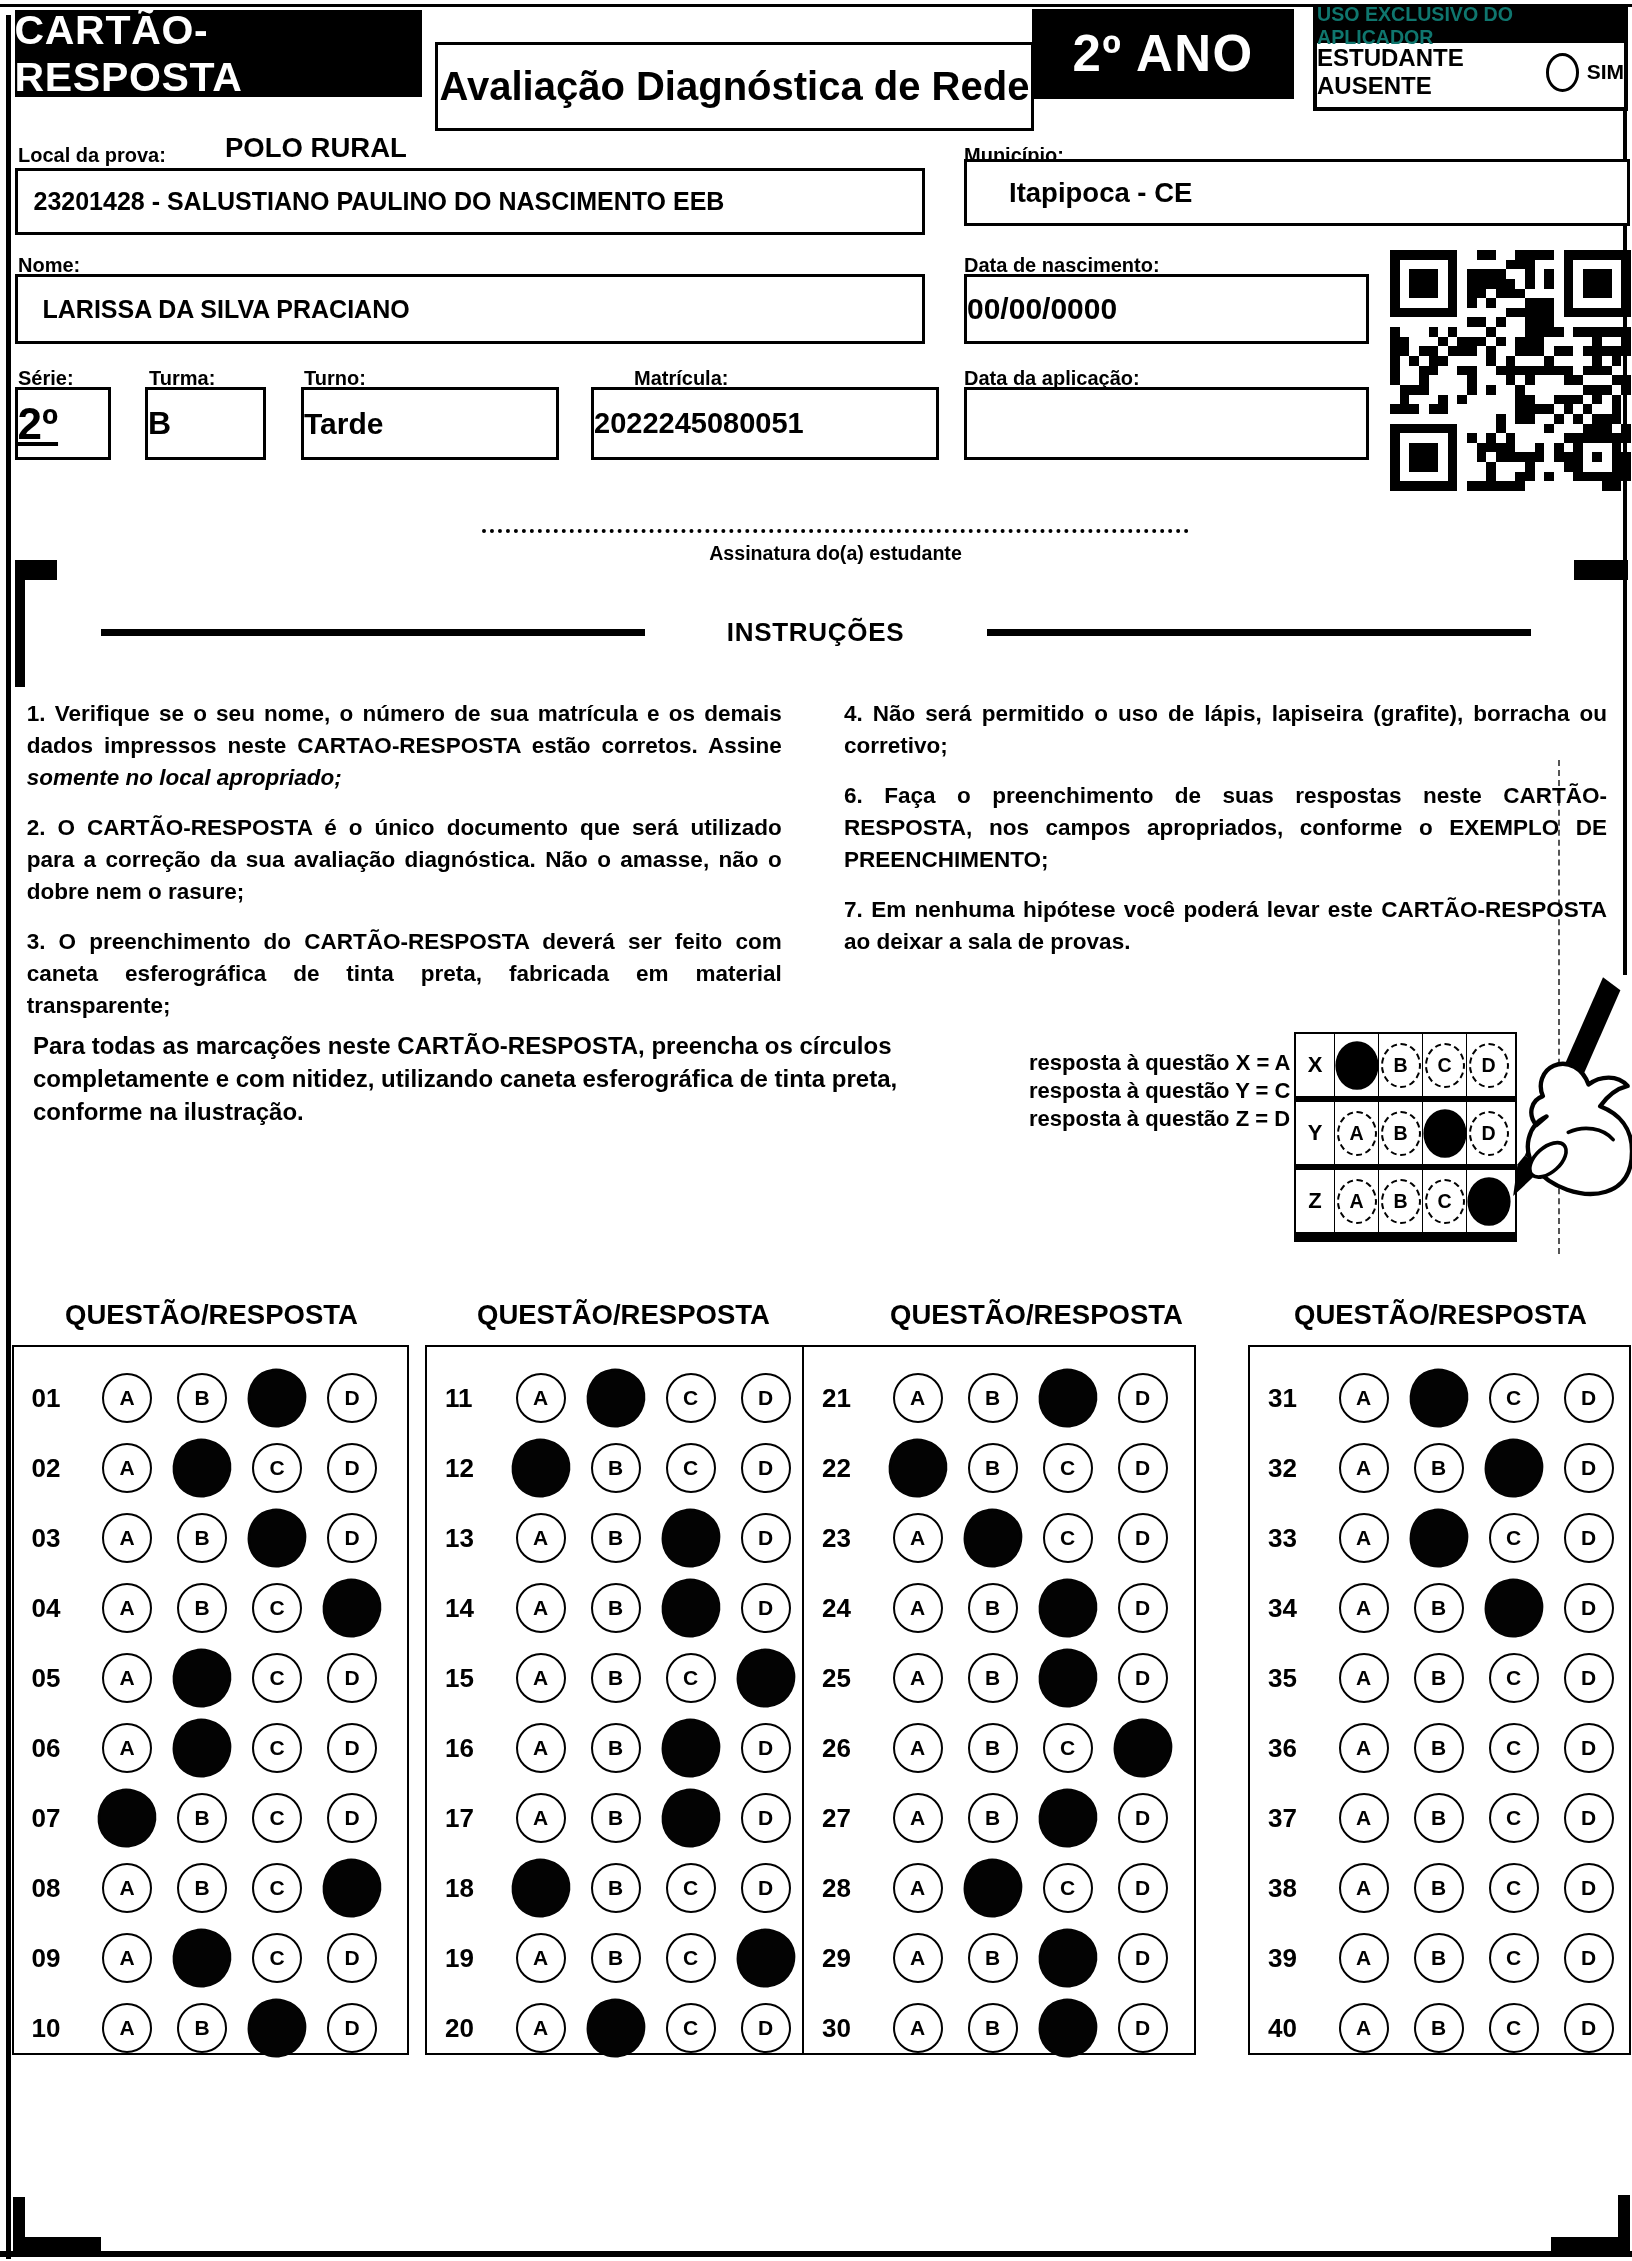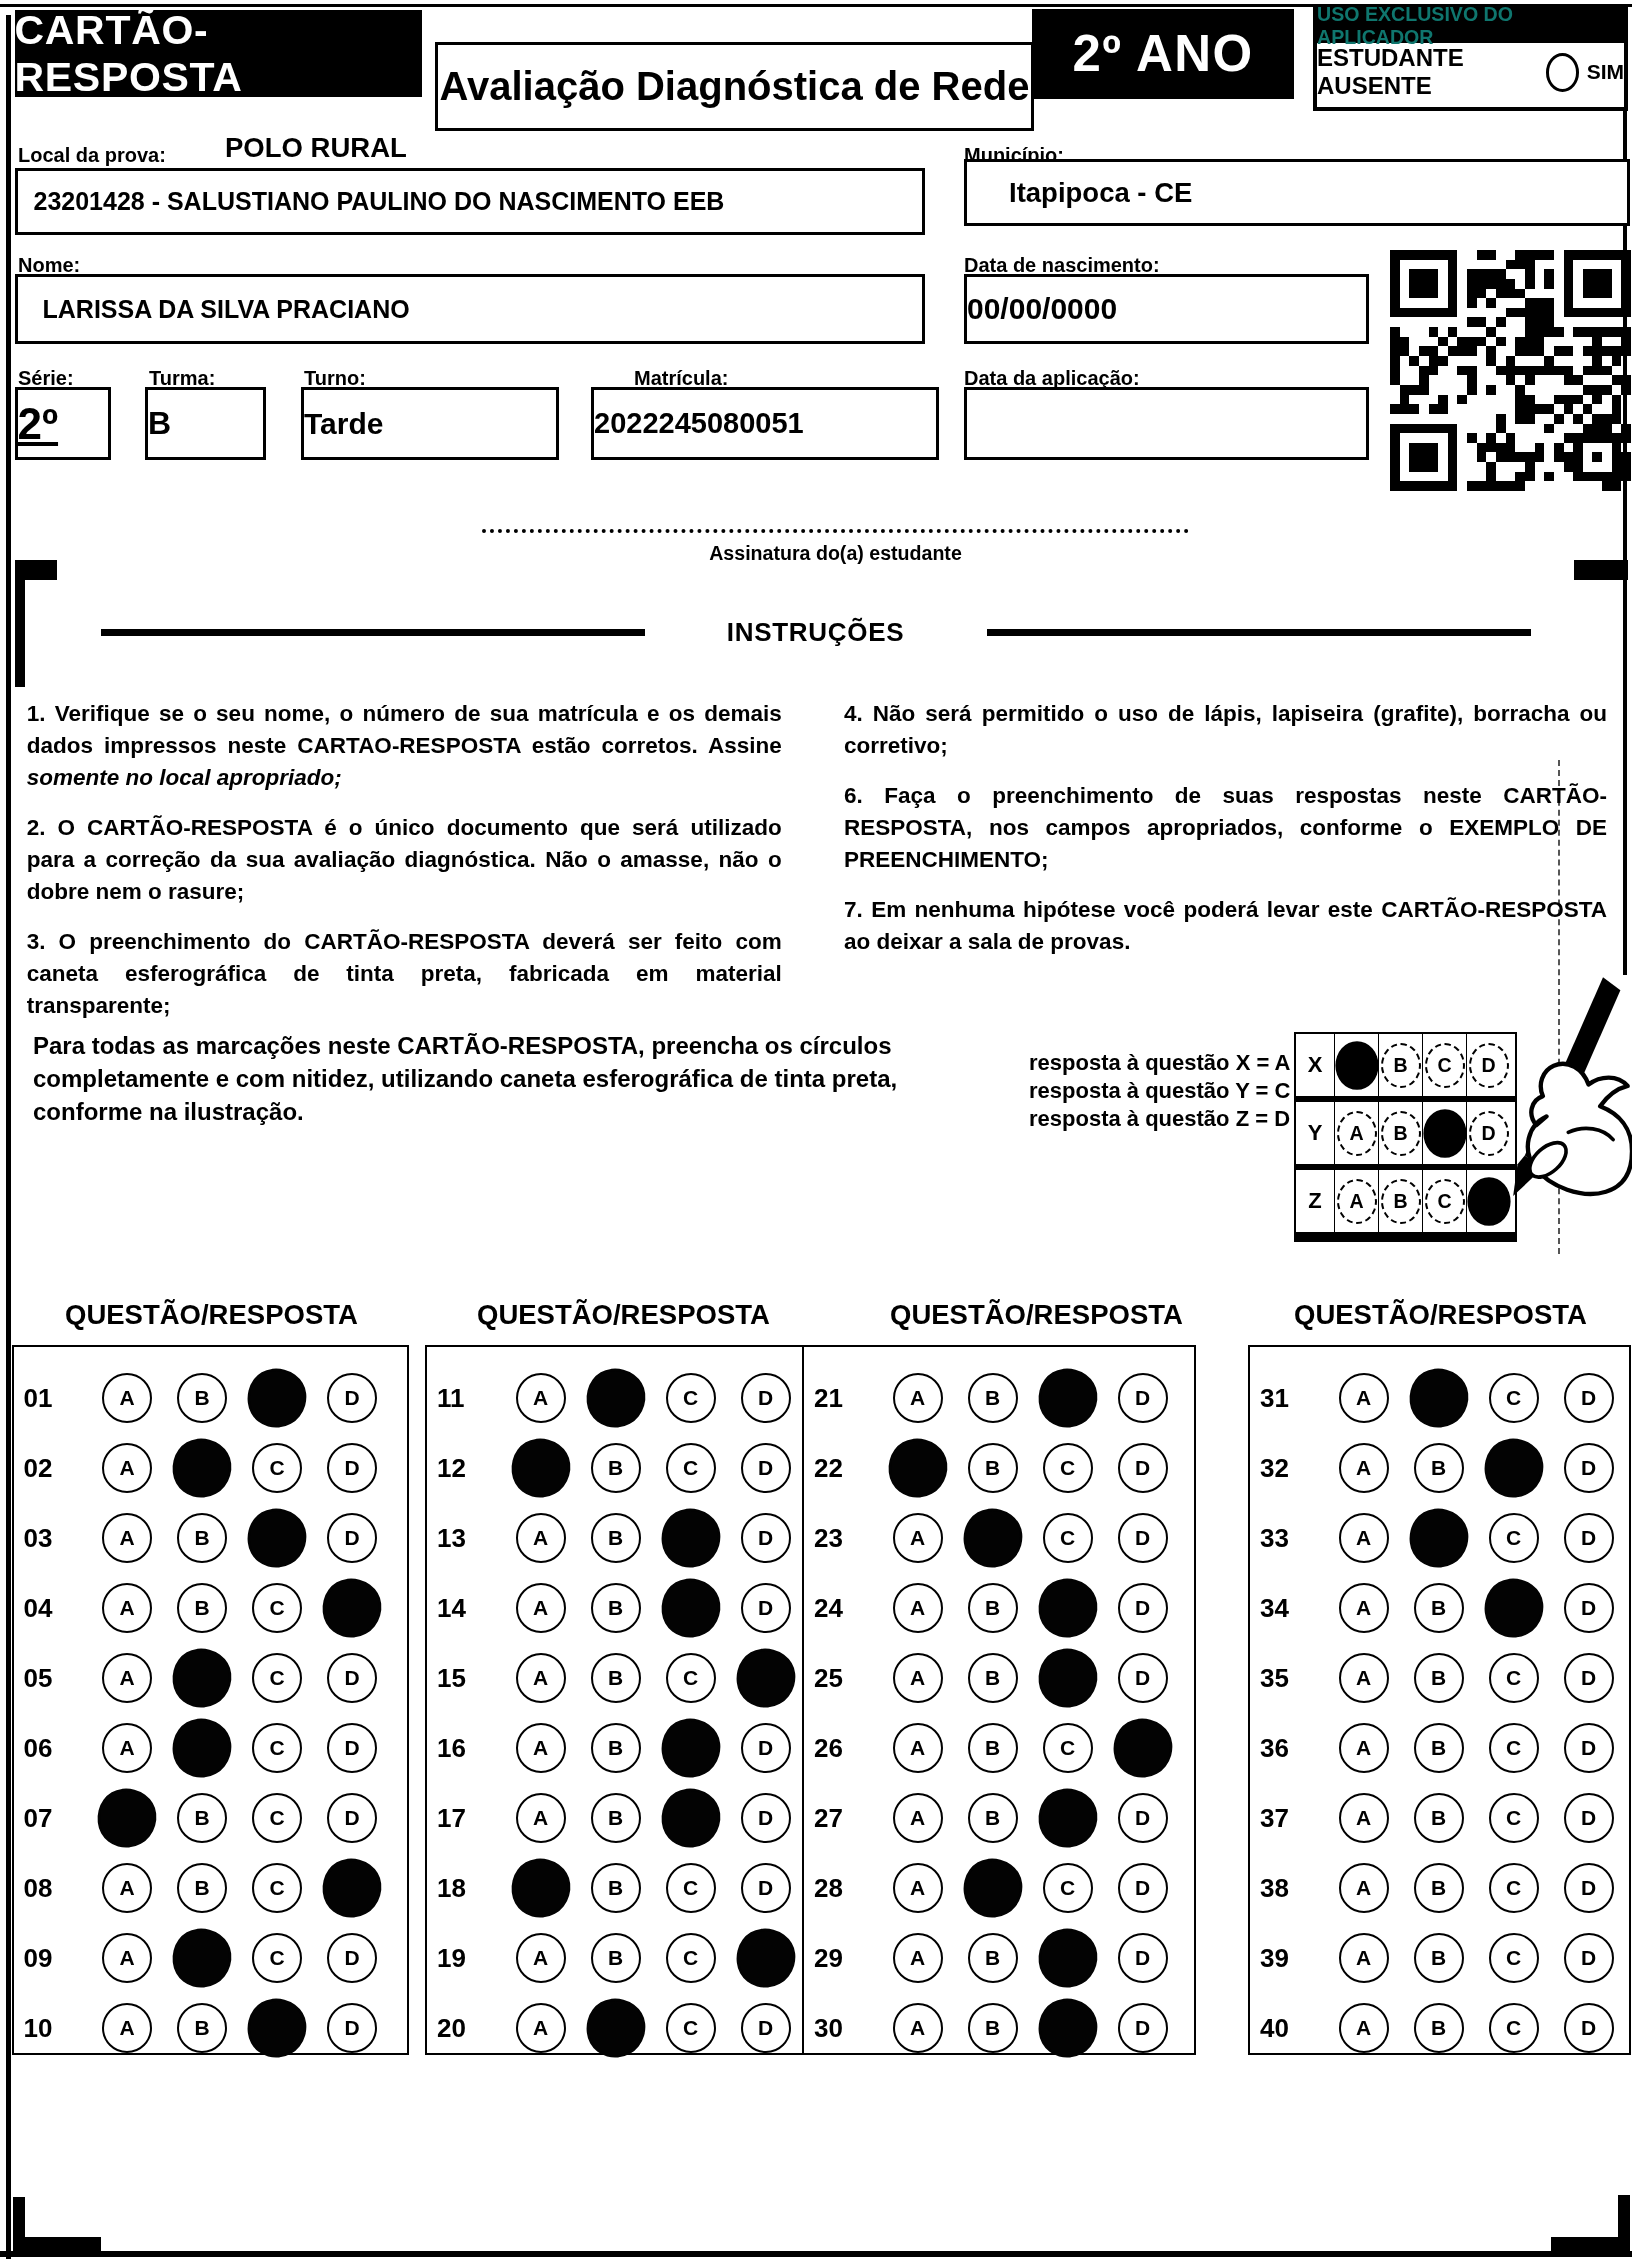--- a/index.html
+++ b/index.html
@@ -43,21 +43,21 @@
   .ex-row:last-child{border-bottom:none;}
   .ex-cell{width:43px;height:62px;border-right:1.4px solid #000;display:flex;align-items:center;justify-content:center;}
   .ex-cell:last-child{border-right:none;}
   .ex-label{width:38px;font-size:22px;font-weight:bold;}
   .ex-bubble{width:36px;height:41px;border:2.2px dashed #000;border-radius:50%;display:flex;align-items:center;justify-content:center;font-size:19.6px;font-weight:bold;}
   .ex-filled{background:#000;border:2.2px solid #000;transform:scale(1.08);}
   
   .qr-header{top:1299px;width:290px;text-align:center;font-size:27.5px;font-weight:bold;}
   .ans-box{border:2.9px solid #000;background:#fff;padding-top:16px;box-sizing:border-box;}
   .ans-row{display:flex;align-items:center;height:70px;}
-  .ans-num{width:76px;padding-left:10px;box-sizing:border-box;font-size:26px;font-weight:bold;}
+  .ans-num{width:76px;padding-left:18px;box-sizing:border-box;font-size:26px;font-weight:bold;}
   .ans-slot{width:75px;display:flex;align-items:center;justify-content:center;}
   .bubble{width:46px;height:46px;border:2.2px solid #000;border-radius:50%;display:flex;align-items:center;justify-content:center;font-size:21px;font-weight:bold;background:#fff;}
   .bubble.filled{background:#030303;border-color:#030303;color:transparent;
                  border-radius:47% 53% 51% 49% / 52% 48% 53% 47%;
                  transform:scale(1.18) rotate(-6deg);}
   
   #qr{left:1390px;top:250px;width:241px;height:241px;}
 </style>
 </head>
 <body>

